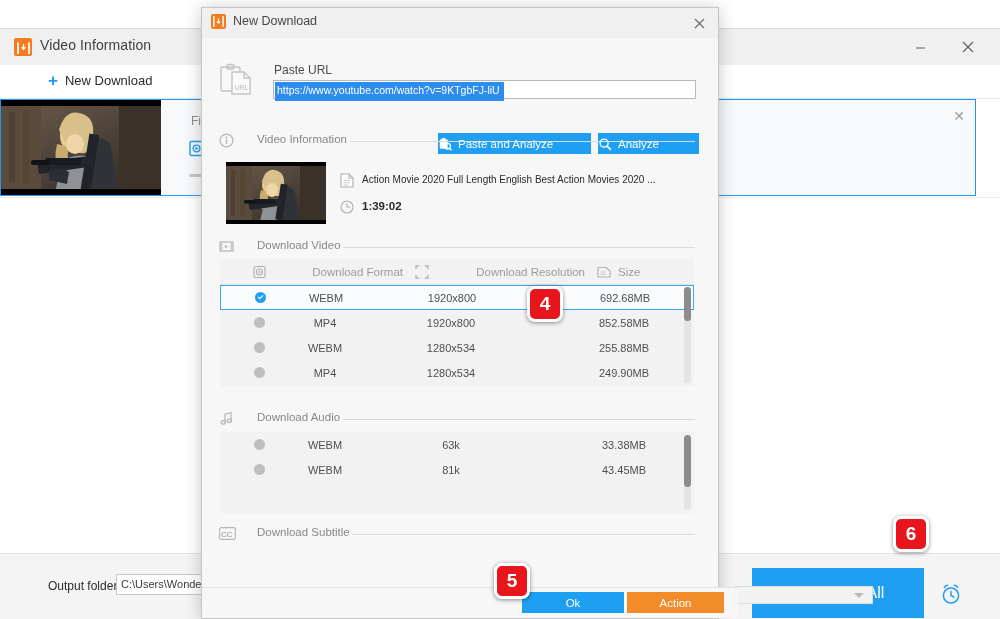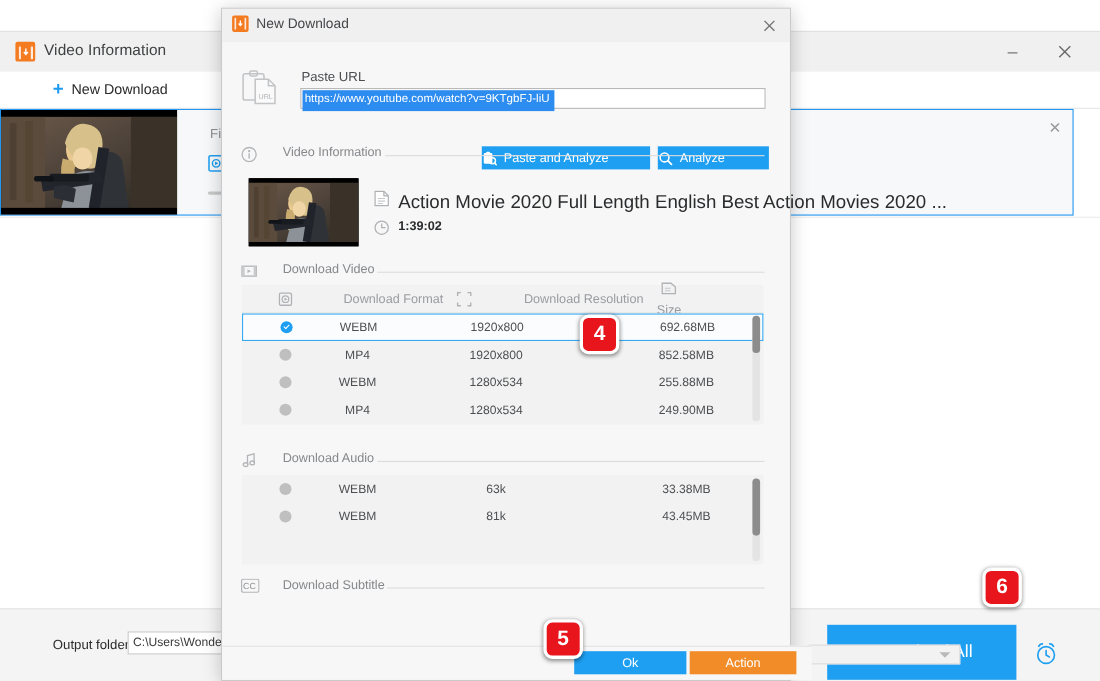--- a/index.html
+++ b/index.html
@@ -153,21 +153,21 @@
   .sect-txt { font-size:11.5px; color:#86888b; white-space:nowrap; }
   .sect-rule { position:absolute; height:1px; background:#dcdcdc; }
 
   
   .vi-thumb {
     position:absolute; left:24px; top:124px; width:100px; height:62px;
     background:#000; overflow:hidden;
   }
   .vi-title-ic { position:absolute; left:138px; top:135px; width:14px; height:15px; }
   .vi-title {
-    position:absolute; left:160px; top:136px; font-size:17px; color:#2a2b2d;
+    position:absolute; left:160px; top:136px; font-size:10px; color:#2a2b2d;
     white-space:nowrap;
   }
   .vi-dur-ic { position:absolute; left:138px; top:162px; width:14px; height:14px; }
   .vi-dur { position:absolute; left:160px; top:162px; font-size:11.5px; color:#2a2b2d; font-weight:bold; }
 
   
   .tbl {
     position:absolute; left:18px; width:474px;
     background:#f2f2f2; box-sizing:border-box;
   }
@@ -498,21 +498,21 @@
             <span>Download Format</span>
           </span>
           <span class="th" style="margin-left:12px; width:170px;">
             <span class="th-ic">
               <svg width="14" height="14" viewBox="0 0 14 14">
                 <path d="M1 4 V1 H4 M10 1 H13 V4 M13 10 V13 H10 M4 13 H1 V10" fill="none" stroke="#b0b2b5" stroke-width="1.3"></path>
               </svg>
             </span>
             <span>Download Resolution</span>
           </span>
-          <span class="th" style="margin-left:12px;flex-direction:column;">
+          <span class="th" style="margin-left:12px;">
             <span class="th-ic">
               <svg width="14" height="14" viewBox="0 0 14 14">
                 <path d="M1 2.5 h8 l4 3.5 v6 h-12z" fill="none" stroke="#b0b2b5" stroke-width="1.2"></path>
                 <line x1="3.5" y1="7" x2="8.5" y2="7" stroke="#c4c6c8" stroke-width="1"></line>
                 <line x1="3.5" y1="9.3" x2="8.5" y2="9.3" stroke="#c4c6c8" stroke-width="1"></line>
               </svg>
             </span>
             <span>Size</span>
           </span>
         </div>

